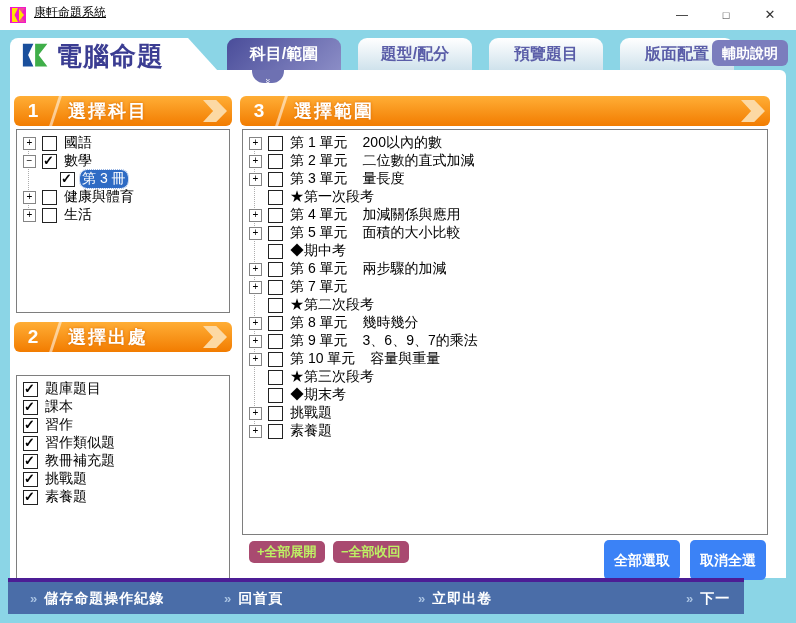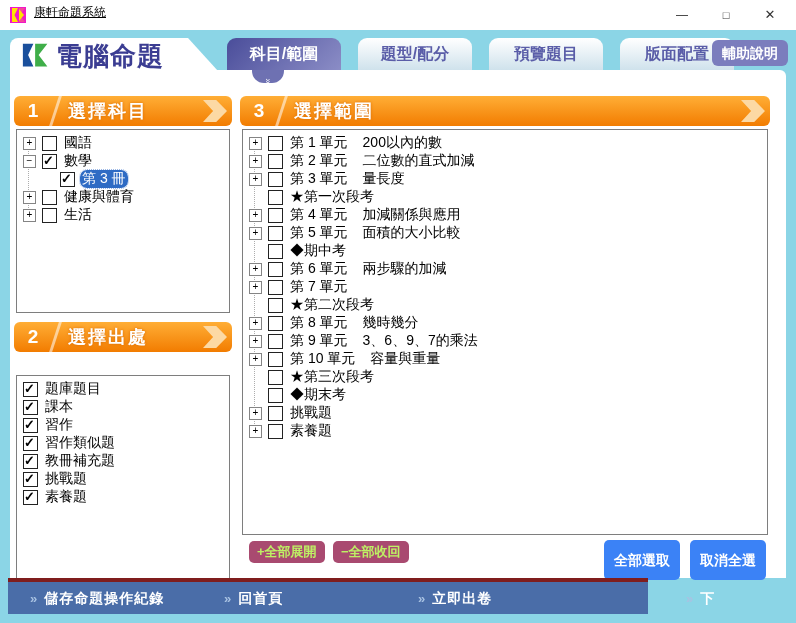--- a/index.html
+++ b/index.html
@@ -54,22 +54,22 @@
   .checkbox.checked::after{content:"✓";position:absolute;left:0px;top:-2px;font-size:13px;font-weight:bold;color:#000;}
   .tlabel{font-size:14px;color:#000;padding:0 2px;cursor:default;}
   .tlabel.selected{background:#2e6bc4;color:#fff;outline:1px dotted #9cb8e6;border-radius:7px;}
   .tdesc{font-size:14px;color:#000;margin-left:13px;}
   
   .minibtn{position:absolute;top:541px;height:22px;padding:0 8px;background:#a94a70;border-radius:5px;
            color:#bef264;font-size:13px;font-weight:bold;line-height:22px;cursor:pointer;}
   .orangebtn{position:absolute;top:540px;height:24px;padding:8px 10px;background:#3b82f6;border-radius:5px;
              color:#fff;font-size:14px;font-weight:bold;line-height:24px;cursor:pointer;}
   
-  .footer{position:absolute;left:8px;top:578px;width:640px;height:32px;background:#4a6da8;
-          border-top:4px solid #7f1d1d;}
+  .footer{position:absolute;left:8px;top:578px;width:736px;height:32px;background:#4a6da8;
+          border-top:4px solid #4c1d95;}
   .flink{position:absolute;top:0;height:32px;line-height:32px;cursor:pointer;}
   .flink .chev{color:#a8c2e2;font-size:13px;font-weight:bold;margin-right:7px;}
   .flink .ftext{color:#ffffff;font-size:14px;font-weight:bold;letter-spacing:1px;}
   .flink:nth-of-type(1){left:22px;} .flink:nth-of-type(2){left:216px;}
   .flink:nth-of-type(3){left:410px;} .flink:nth-of-type(4){left:678px;}
 </style>
 </head>
 <body>
 
 <div class="stage">

